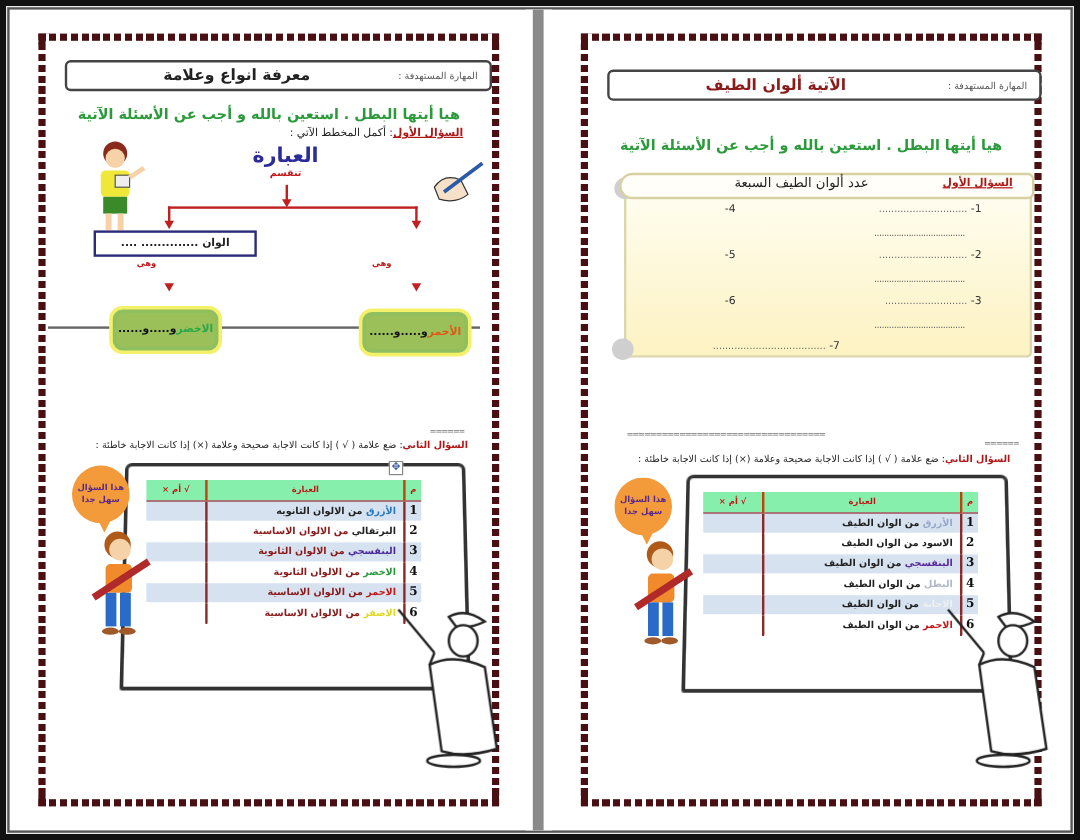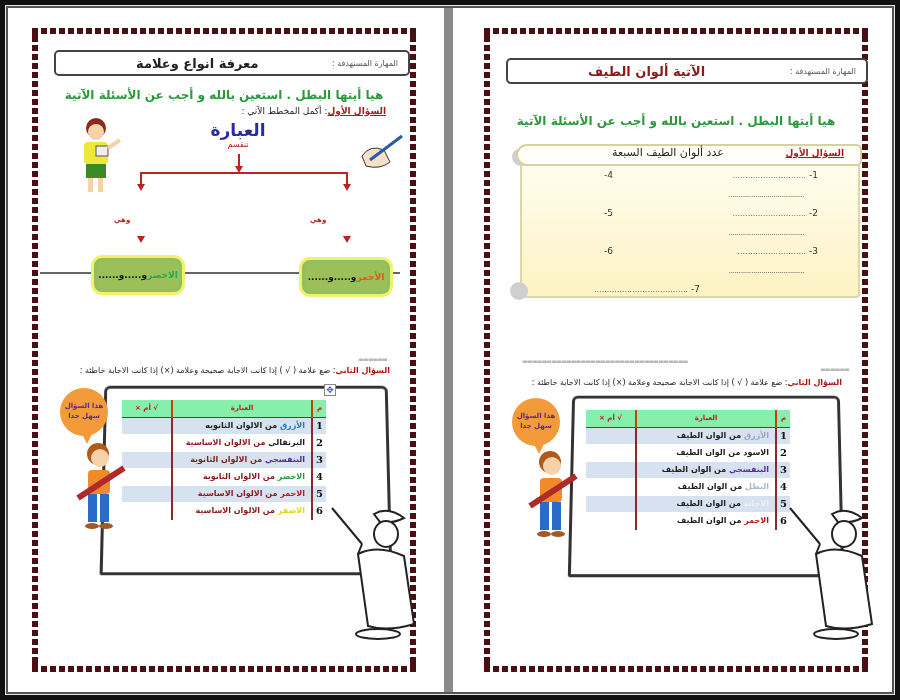--- a/index.html
+++ b/index.html
@@ -21,37 +21,37 @@
 .skillbox{position:absolute;left:16px;top:16px;width:356px;height:26px;border:2px solid #444;border-radius:5px;background:#fff;display:flex;align-items:center;justify-content:space-between;padding:0 10px;direction:rtl}
 .skill-label{font-size:8px;color:#555}
 .skill-title{font-size:13px;font-weight:bold;color:#222;margin-left:70px}
 .right .skill-title{color:#8b1a1a}
 .hero{position:absolute;left:0;right:0;top:54px;text-align:center;color:#2a9a3a;font-weight:bold;font-size:12px;direction:rtl}
 .q1{position:absolute;right:24px;top:72px;font-size:9px;direction:rtl}
 .q1 .lbl{color:#b01818;font-weight:bold;text-decoration:underline}
 .q1 .txt{color:#222}
 .mindroot{position:absolute;left:160px;top:86px;width:80px;text-align:center}
 .mindroot .t{font-size:17px;font-weight:bold;color:#2b2b9a}
-.mindroot .s{font-size:8px;color:#c01818;font-weight:normal}
+.mindroot .s{font-size:8px;color:#c01818;font-weight:bold}
 .vline{position:absolute;background:#c02020}
 .arrow{position:absolute;width:0;height:0;border-left:4px solid transparent;border-right:4px solid transparent;border-top:7px solid #c02020}
 .catbox{position:absolute;height:22px;border:2px solid #2b2b7a;background:#fff;font-size:9px;font-weight:bold;display:flex;align-items:center;justify-content:center;direction:rtl;color:#222}
 .catsub{position:absolute;font-size:7px;color:#c01818;font-weight:bold}
 .hline{position:absolute;height:2px;background:#666}
 .greenbox{position:absolute;height:34px;border:3px solid #8fbf5f;border-radius:8px;background:#9bc05a;box-shadow:0 0 0 3px #f4f06a;display:flex;align-items:center;justify-content:center;font-size:9px;font-weight:bold;direction:rtl}
 .greenbox span.k{color:#111}
 .sep{position:absolute;font-size:7px;color:#777;letter-spacing:-1px;white-space:nowrap;overflow:hidden}
 .q2{position:absolute;right:20px;font-size:8px;direction:rtl;color:#222}
 .q2 .lbl{color:#b01818;font-weight:bold}
 .board{position:absolute;border:3px solid #333;border-radius:6px 6px 2px 2px;background:#fff}
 table.tf{position:absolute;border-collapse:collapse;font-size:8px;direction:rtl}
 table.tf td,table.tf th{height:17px;border-bottom:1px solid #fff}
 table.tf th{font-size:7px;color:#c01818;font-weight:bold;background:#86efac;border-bottom:1px solid #8b2a2a}
 table.tf td.n{width:14px;text-align:center;font-family:"DejaVu Serif",serif;font-size:10px;font-weight:bold;color:#111;border-left:2px solid #8b2a2a}
-table.tf td.s{width:140px;text-align:right;font-weight:bold;color:#222;padding-right:6px;border-left:2px solid #8b2a2a}
+table.tf td.s{width:165px;text-align:right;font-weight:bold;color:#222;padding-right:6px;border-left:2px solid #8b2a2a}
 table.tf td.a{width:50px}
 table.tf tr.alt td{background:#d6e2f0}
 table.tf th.h1{border-left:2px solid #c2410c}
 .bubble{position:absolute;width:48px;height:48px;border-radius:50%;background:#f39a3a;color:#5a2a8a;font-size:7px;font-weight:bold;display:flex;align-items:center;justify-content:center;text-align:center;direction:rtl;line-height:1.4}
 .bubble:after{content:"";position:absolute;bottom:-8px;left:22px;border-left:5px solid transparent;border-right:5px solid transparent;border-top:10px solid #f39a3a}
 .scroll{position:absolute;left:30px;top:112px;width:340px;height:152px;background:linear-gradient(180deg,#fffef4 0%,#fdf2c2 100%);border:2px solid #ddd6a8;border-radius:4px}
 .scroll .top{position:absolute;left:-6px;top:-4px;right:-4px;height:22px;background:#fffef8;border:2px solid #d8d0a0;border-radius:12px 6px 6px 12px}
 .scroll .curl1{position:absolute;left:-10px;top:0;width:18px;height:18px;border-radius:50%;background:#cfcfcf}
 .scroll .curl2{position:absolute;left:-12px;bottom:-4px;width:18px;height:18px;border-radius:50%;background:#cfcfcf}
 .scroll .title{position:absolute;left:90px;top:-2px;font-size:11px;color:#222;direction:rtl}
@@ -103,20 +103,23 @@
     </div>
     <div class="vline" style="left:200px;top:120px;width:2px;height:14px"></div>
     <div class="arrow" style="left:197px;top:132px"></div>
     <div class="vline" style="left:102px;top:138px;width:208px;height:2px"></div>
     <div class="vline" style="left:102px;top:138px;width:2px;height:14px"></div>
     <div class="vline" style="left:308px;top:138px;width:2px;height:14px"></div>
     <div class="arrow" style="left:99px;top:150px"></div>
     <div class="arrow" style="left:305px;top:150px"></div>
 
     <div class="catsub" style="left:272px;top:182px">وهي</div>
+    <div class="catbox" style="left:40px;top:158px;width:136px">
+        <span>الوان .............. ....</span>
+      </div>
     <div class="catsub" style="left:76px;top:182px">وهي</div>
 
     <div class="arrow" style="left:99px;top:202px"></div>
     <div class="arrow" style="left:305px;top:202px"></div>
 
     <div class="hline" style="left:2px;top:238px;width:360px"></div>
     <div class="greenbox" style="left:56px;top:224px;width:88px">
       <span style="color:#2aa848">الاخضر</span>
         <span class="k">و.....و......</span>
     </div>

